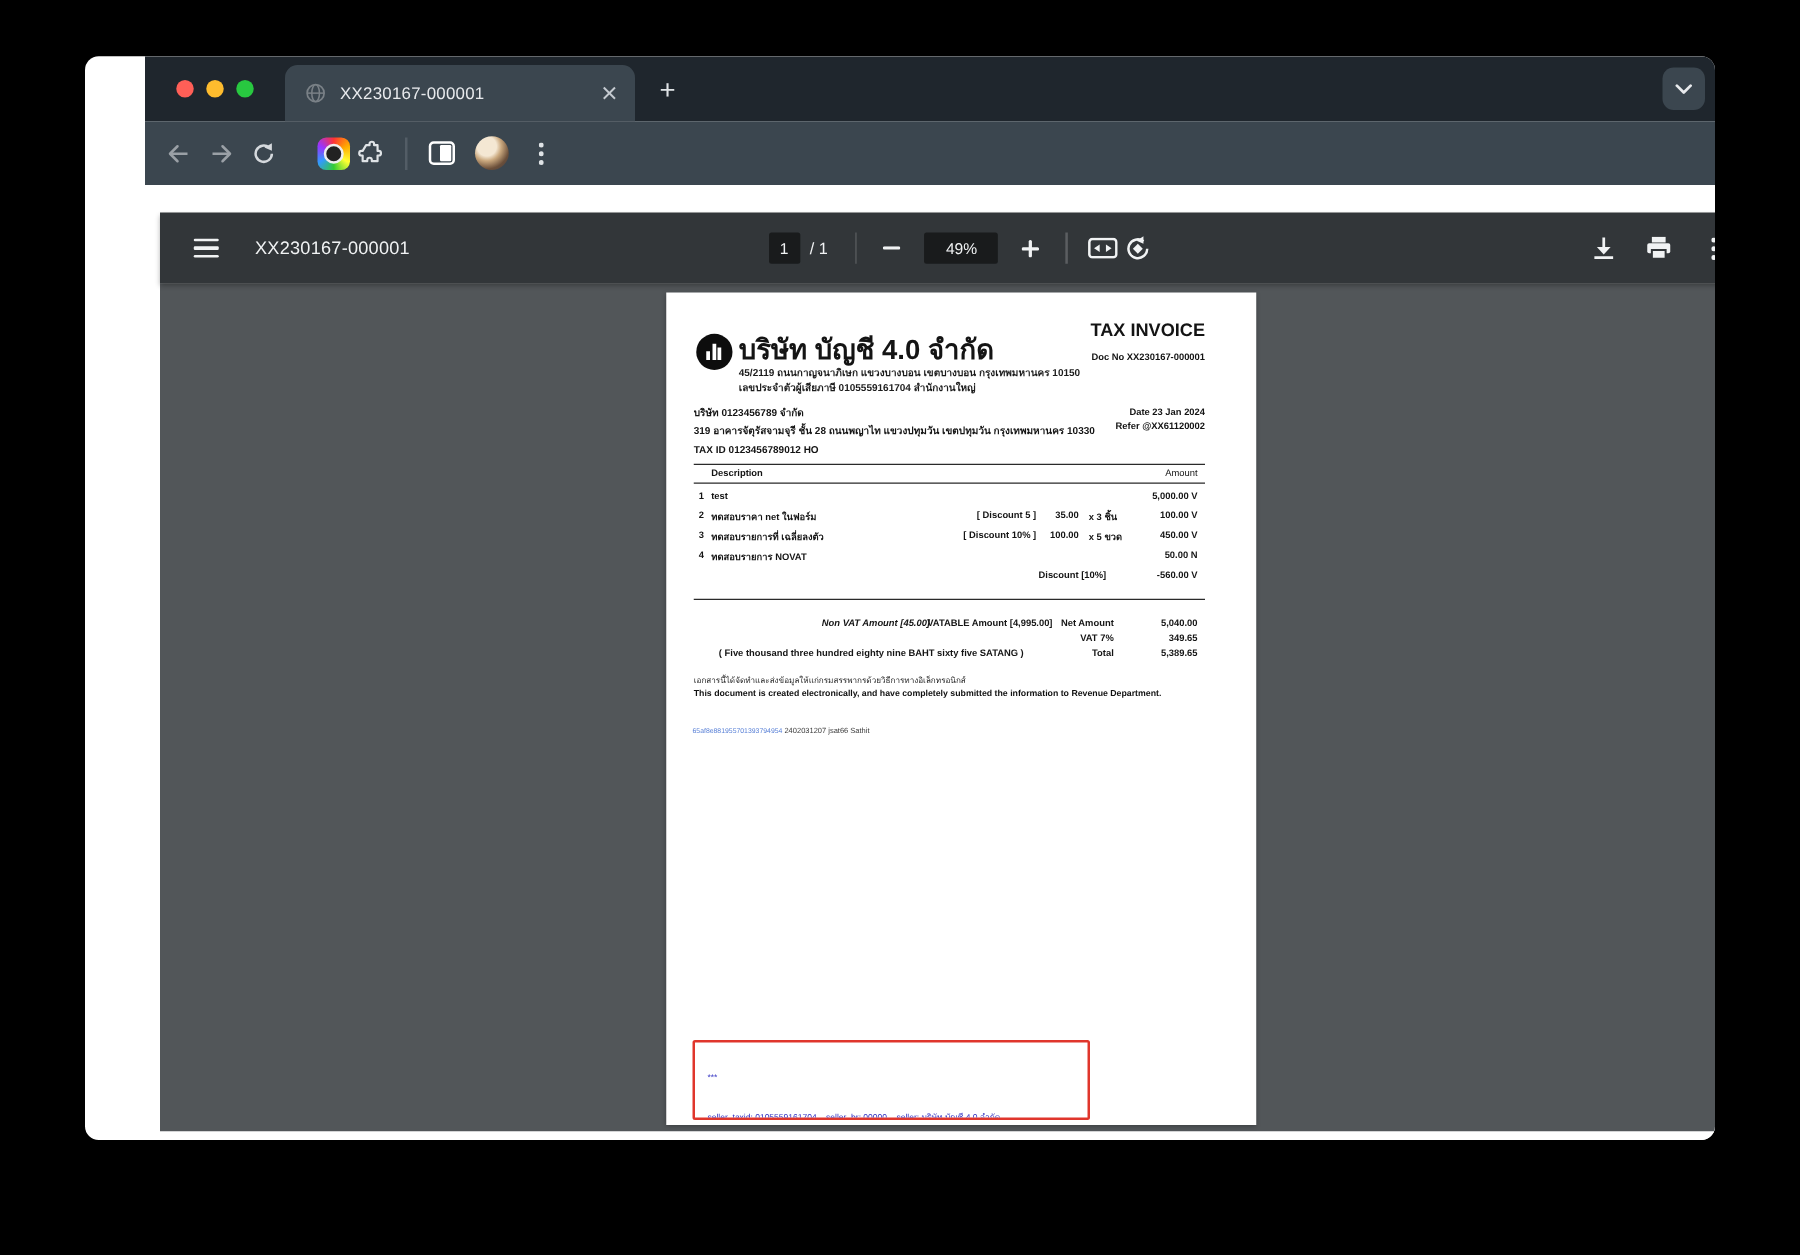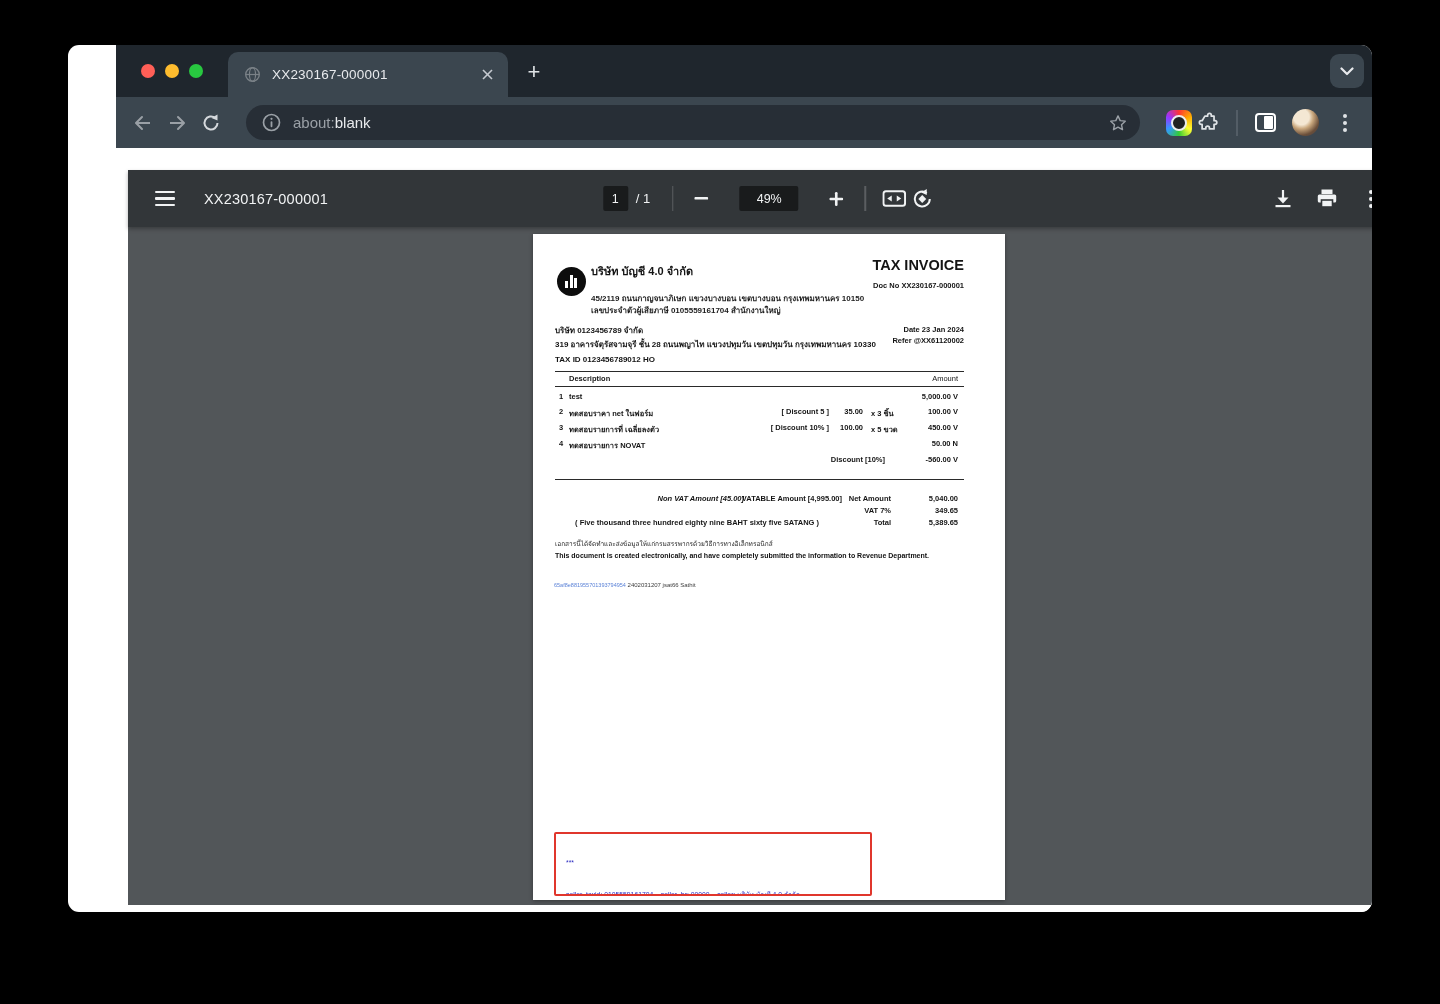--- a/index.html
+++ b/index.html
@@ -67,34 +67,34 @@
   .hamburger span { display:block; height:2.5px; background:#f1f3f4; border-radius:1px; }
   .pdf-title { margin-left:25px; font-size:14.5px; letter-spacing:.2px; }
   .pdf-center { position:absolute; left:50%; transform:translateX(-50%);
     display:flex; align-items:center; gap:0; }
   .num-box { background:#191b1c; border-radius:2px; height:25px; min-width:25px;
     display:flex; align-items:center; justify-content:center; font-size:12.5px; }
   .page-sep { margin:0 8px; font-size:13px; }
   .v-divider { width:1.5px; height:25px; background:#5b5e61; margin:0 14px; }
   .pdf-tool { width:28px; height:28px; display:flex; align-items:center;
     justify-content:center; cursor:pointer; }
-  .zoom-box { width:59px; margin:0 24px; }
+  .zoom-box { width:59px; margin:0 12px; }
   .pdf-right { margin-left:auto; margin-right:26px; display:flex; align-items:center; gap:16px; }
   .pdf-viewport { flex:1; background:#525659; overflow:hidden; position:relative; }
 
   
   .page { position:absolute; left:405px; top:7px; width:472px; height:666px;
     background:#fff; color:#141414; box-shadow:0 1px 4px rgba(0,0,0,.35); }
   .abs { position:absolute; white-space:nowrap; }
   .logo-circle { left:24px; top:33px; width:29px; height:29px; border-radius:50%;
     background:#0d0d0d; }
   .logo-bars { position:absolute; left:8px; top:8px; width:13px; height:13px;
     display:flex; align-items:flex-end; gap:1.5px; }
   .logo-bars i { display:block; width:3px; background:#fff; }
-  .seller-name { left:58px; top:28px; font-size:11px; font-weight:700; }
+  .seller-name { left:58px; top:28px; font-size:22px; font-weight:700; }
   .seller-addr1 { left:58px; top:58px; font-size:8px; font-weight:600; color:#1c1c1c; }
   .seller-addr2 { left:58px; top:70px; font-size:8px; font-weight:600; color:#1c1c1c; }
   .tax-invoice { right:41px; top:23px; font-size:14.5px; font-weight:700; }
   .doc-no { right:41px; top:47px; font-size:7.5px; font-weight:700; }
   .buyer-name { left:22px; top:90px; font-size:8px; font-weight:700; }
   .buyer-addr { left:22px; top:104px; font-size:8px; font-weight:600; }
   .buyer-tax { left:22px; top:121px; font-size:8px; font-weight:700; }
   .inv-date { right:41px; top:91px; font-size:7.5px; font-weight:700; }
   .inv-refer { right:41px; top:102px; font-size:7.5px; font-weight:700; }
   .rule { position:absolute; left:22px; right:41px; height:0;
@@ -170,31 +170,20 @@
         <line x1="3" y1="9" x2="17" y2="9" stroke="#9aa0a6" stroke-width="2"></line>
         <polyline points="11,3 17,9 11,15" fill="none" stroke="#9aa0a6" stroke-width="2" stroke-linecap="round" stroke-linejoin="round"></polyline>
       </svg>
     </div>
     <div class="nav-btn">
       <svg width="20" height="20" viewBox="0 0 20 20">
         <path d="M16.5 10 a6.5 6.5 0 1 1 -2.2 -4.9" fill="none" stroke="#d5d9dd" stroke-width="2"></path>
         <polygon points="16.5,1.5 16.5,7.5 10.5,5" fill="#d5d9dd"></polygon>
       </svg>
     </div>
-    <div class="omnibox">
-      <svg class="info" width="19" height="19" viewBox="0 0 19 19">
-        <circle cx="9.5" cy="9.5" r="8" fill="none" stroke="#9aa0a6" stroke-width="1.7"></circle>
-        <circle cx="9.5" cy="5.8" r="1.1" fill="#9aa0a6"></circle>
-        <rect x="8.6" y="8.2" width="1.8" height="6" rx="0.9" fill="#9aa0a6"></rect>
-      </svg>
-      <span class="url-text"><span class="url-scheme">about:</span><span class="url-host">blank</span></span>
-      <svg class="omni-star" width="20" height="20" viewBox="0 0 24 24">
-        <path d="M12 3.5 l2.6 5.6 6.1 .7 -4.5 4.2 1.2 6 -5.4-3 -5.4 3 1.2-6 -4.5-4.2 6.1-.7 z" fill="none" stroke="#9aa0a6" stroke-width="1.7" stroke-linejoin="round"></path>
-      </svg>
-    </div>
     <div class="ext-lens">
         <span class="lens-in"></span>
       </div>
     <div class="icon-btn">
       <svg width="22" height="22" viewBox="0 0 24 24">
         <path d="M9 4.5 h3 v-1 a2 2 0 0 1 4 0 v1 h3 v5 h1 a2 2 0 0 1 0 4 h-1 v5 h-5 v-1 a2 2 0 0 0 -4 0 v1 h-4 v-5 h-1 a2 2 0 0 1 0 -4 h1 z" transform="translate(-1.5,0)" fill="none" stroke="#dfe3e6" stroke-width="1.9" stroke-linejoin="round"></path>
       </svg>
     </div>
     <div class="tb-divider"></div>
     <div class="icon-btn">

